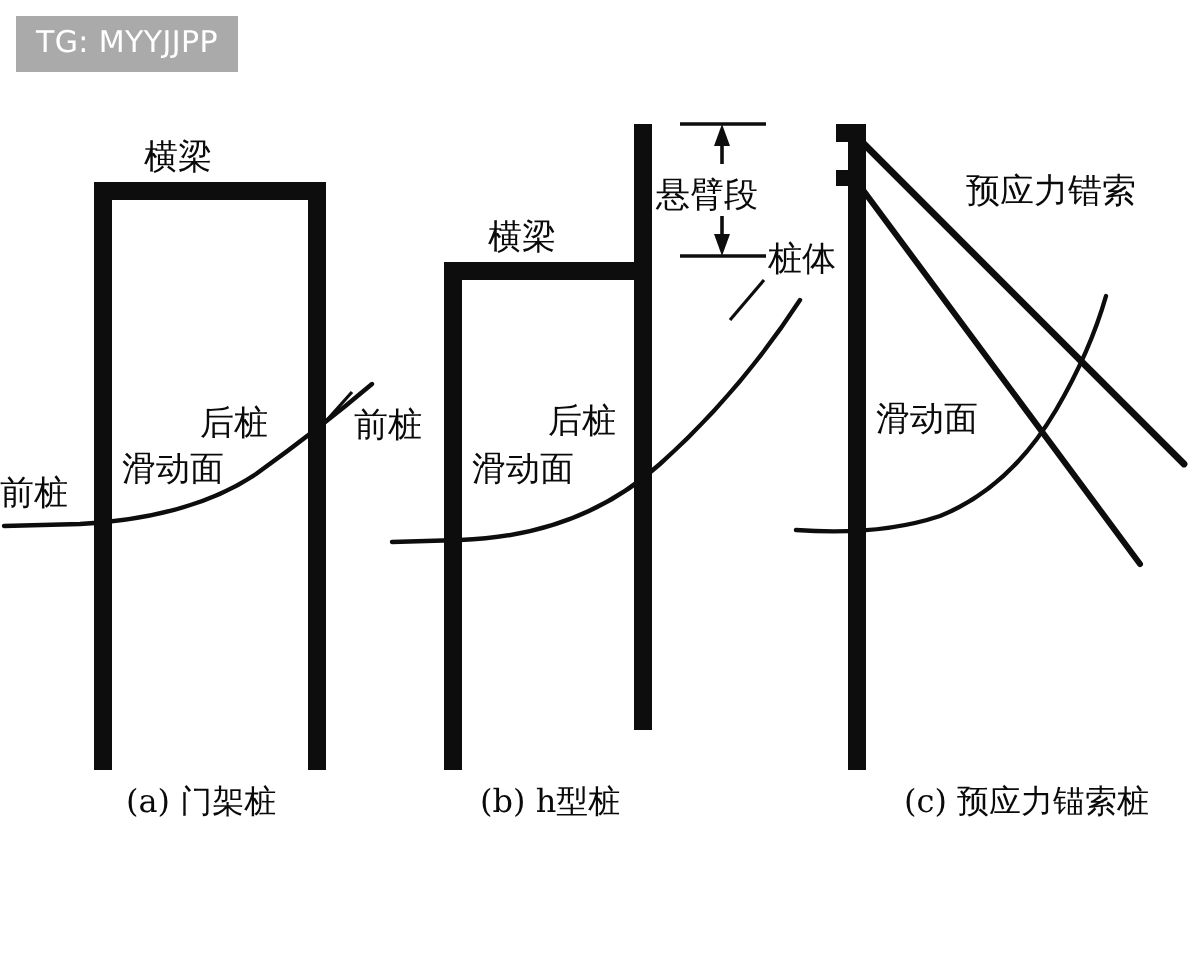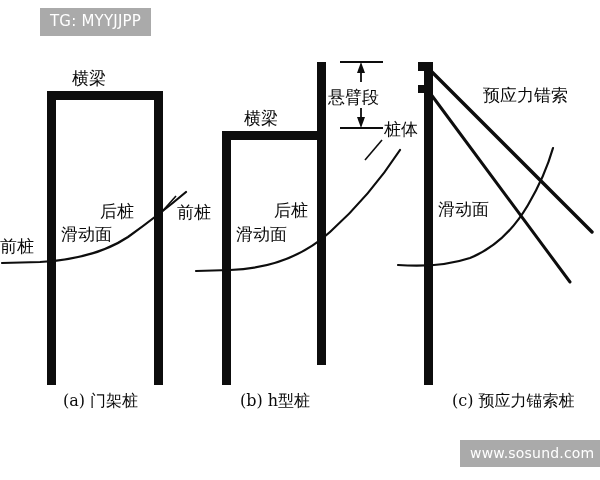--- a/index.html
+++ b/index.html
@@ -25,21 +25,20 @@
   .wm {
     position: absolute;
     background: #aaaaaa;
     color: #ffffff;
     font-family: "DejaVu Sans", "Liberation Sans", sans-serif;
     font-size: 15px;
     line-height: 1;
     letter-spacing: 0.2px;
     white-space: nowrap;
     padding: 6px 10px 7px 10px;
-    margin-left: 32px;
   }
   #wm-top {
     left: 8px;
     top: 8px;
   }
   #wm-bottom {
     left: 428px;
     top: 440px;
     font-size: 14px;
   }
@@ -149,15 +148,14 @@
 
       <text class="cjk" x="483" y="101">预应力错索</text>
       <text class="cjk" x="438" y="215">滑动面</text>
 
       <text class="caption" x="452" y="406">(c) 预应力锚索桩</text>
     </g>
 
   </svg>
 
   <div class="wm" id="wm-top">TG: MYYJJPP</div>
-  <div class="wm" id="wm-bottom">www.sosund.com</div>
 
 </div>
 
 </body></html>

